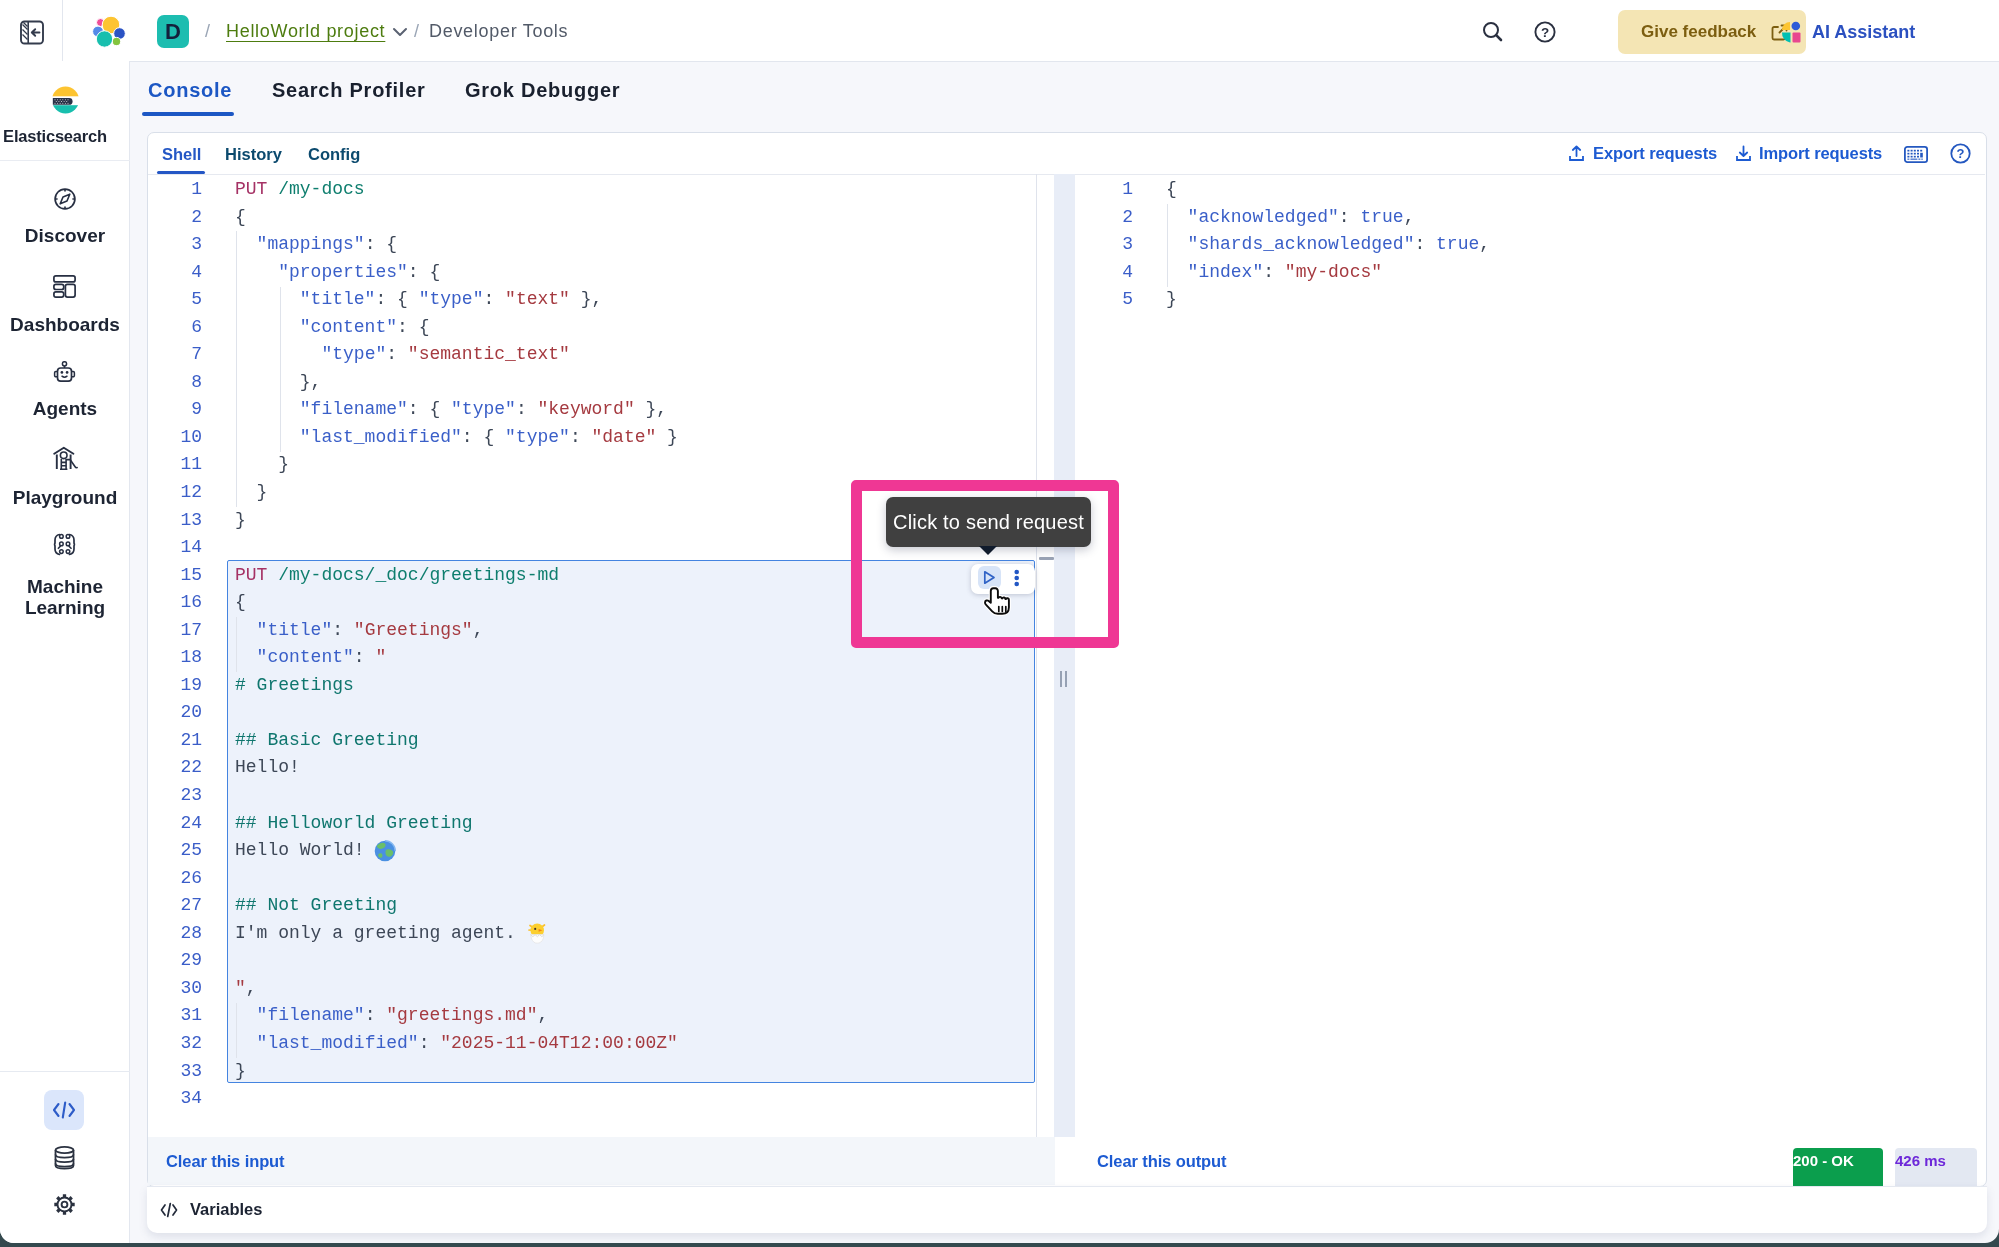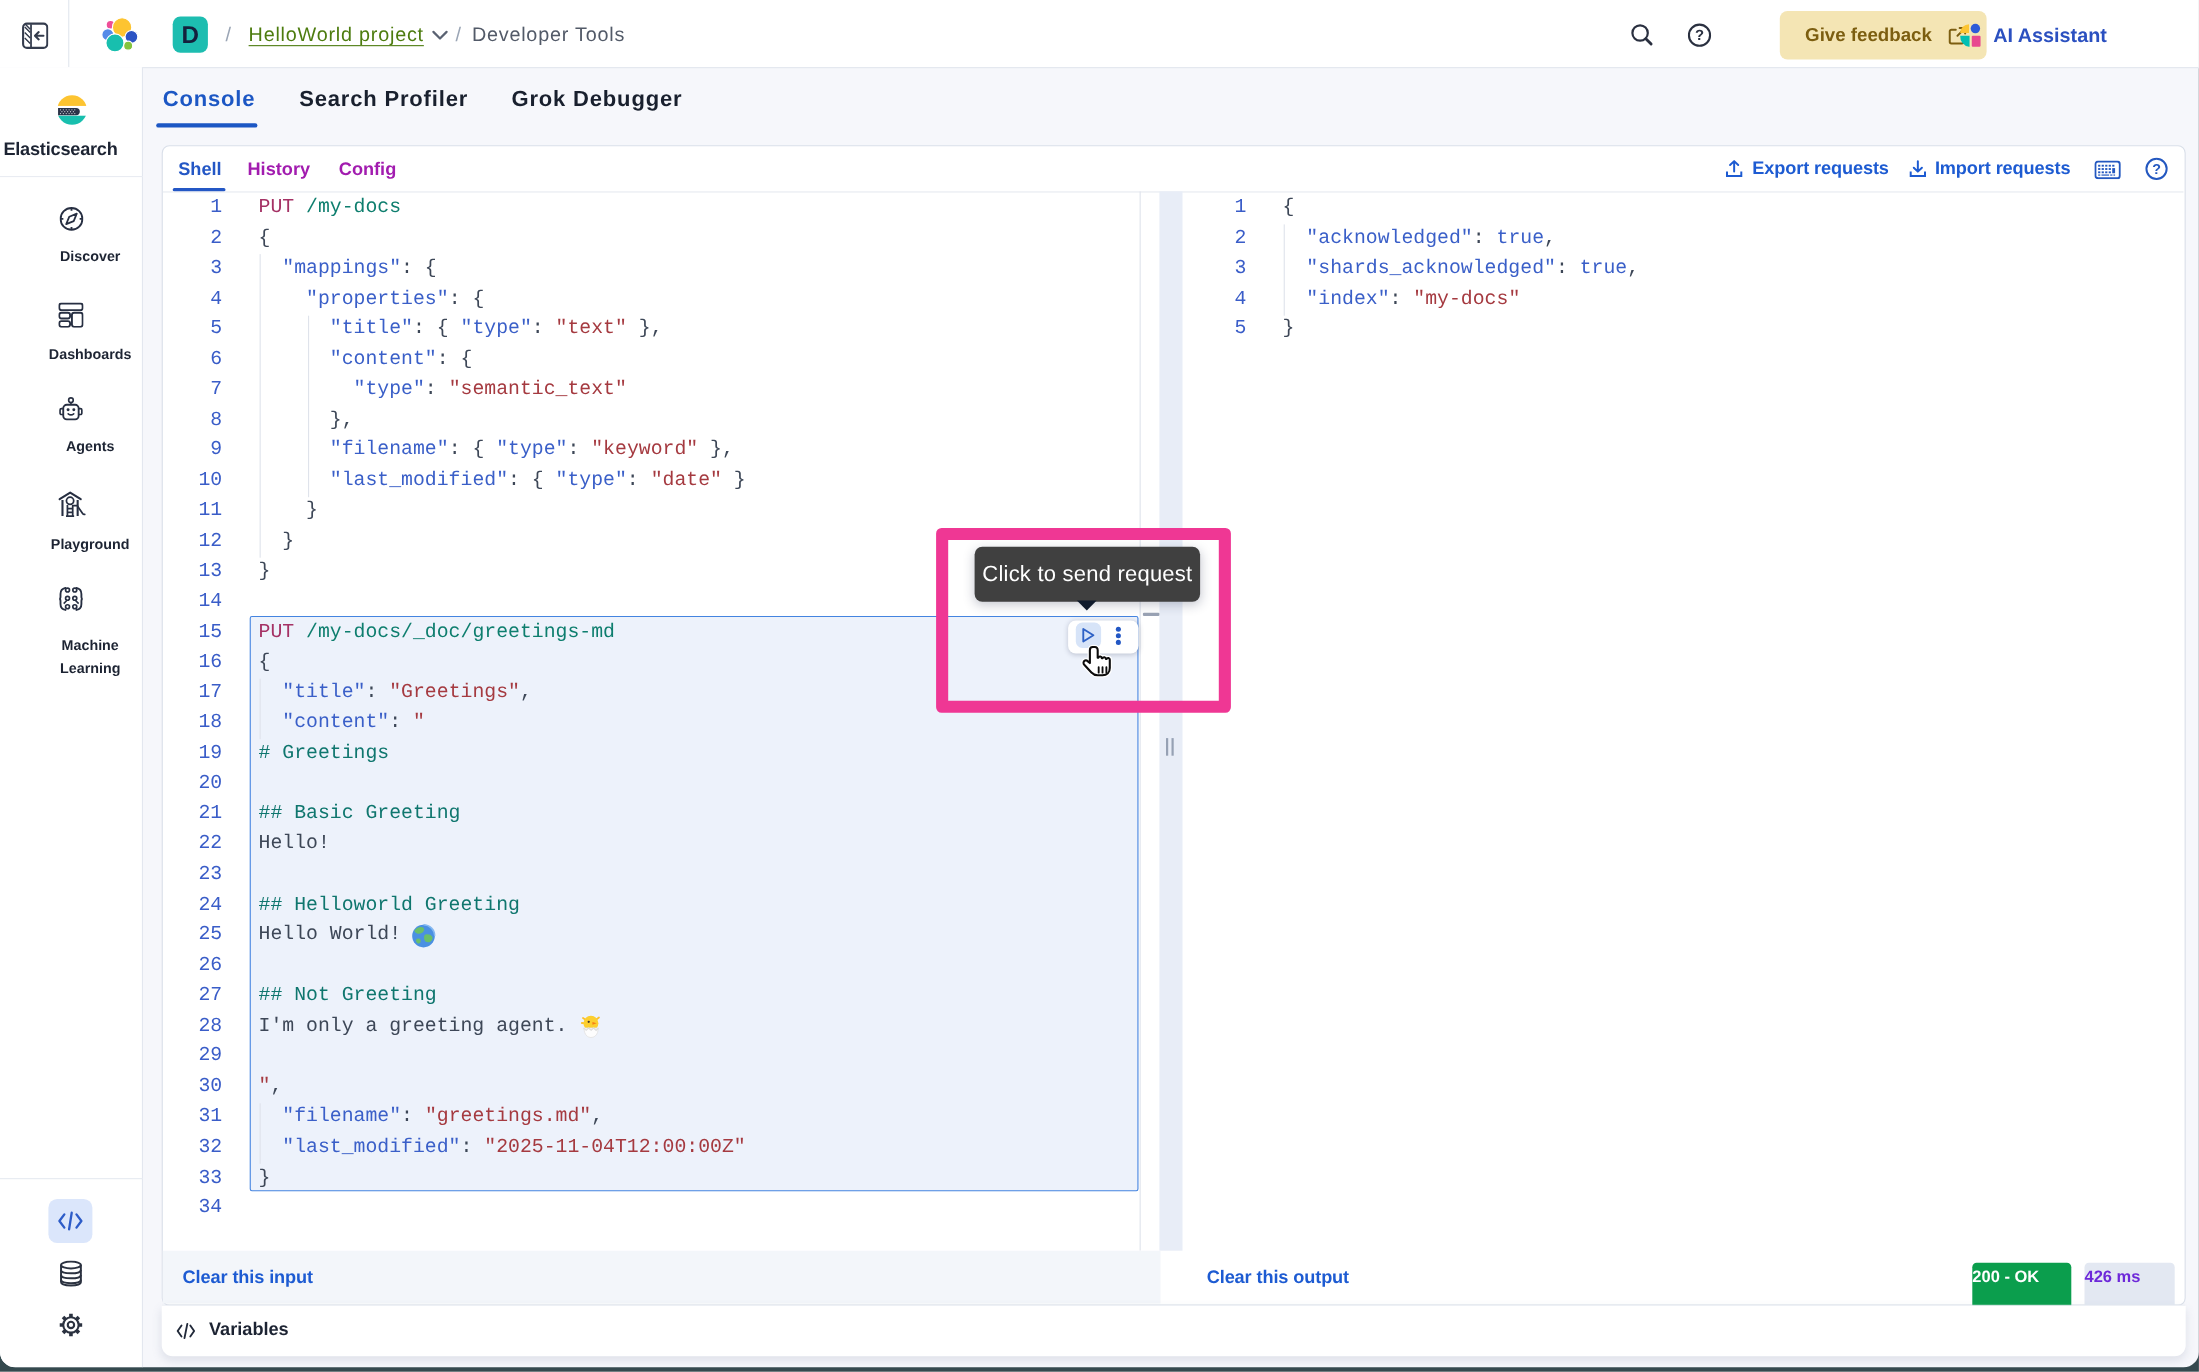--- a/index.html
+++ b/index.html
@@ -10,28 +10,28 @@
   #topbar{position:absolute;left:0;top:0;width:1999px;height:61px;background:#fff;border-bottom:1px solid #e2e6ee;}
   #topdiv{position:absolute;left:62px;top:0;width:1px;height:61px;background:#e2e6ee;}
   .crumb{color:#9aa5b5;font-size:18px;}
   #bc1{color:#4d7c0f;font-size:18px;letter-spacing:0.7px;text-decoration:underline;text-underline-offset:4px;}
   #bc2{color:#525a68;font-size:18px;letter-spacing:0.7px;}
   #fb{position:absolute;left:1570px;top:10px;width:188px;height:44px;background:#f4e5b4;border-radius:7px;margin-left:48px;}
   #fb span{position:absolute;left:23px;top:12px;font-size:17px;font-weight:600;color:#7c5e10;letter-spacing:0px;}
   #aitxt{position:absolute;left:1812px;top:22px;font-size:18px;font-weight:700;color:#2b50c0;}
   
   #sidebar{position:absolute;left:0;top:61px;width:130px;height:1182px;background:#fff;border-right:1px solid #e3e7ef;box-sizing:border-box;}
-  .sblabel{position:absolute;width:130px;text-align:center;font-size:13px;font-weight:600;color:#1d2433;padding-left:17px;}
+  .sblabel{position:absolute;width:130px;text-align:center;font-size:19px;font-weight:600;color:#1d2433;}
   #eslabel{position:absolute;width:110px;text-align:center;top:127px;font-size:16.5px;font-weight:700;color:#1d2433;letter-spacing:-0.2px;}
   
   .bigtab{position:absolute;font-size:20px;font-weight:700;color:#19202e;letter-spacing:0.75px;}
   #tabconsole{color:#1c57c4;}
   #tabunderline{position:absolute;left:142px;top:112px;width:92px;height:3.5px;background:#1c57c4;border-radius:2px;}
   #panel{position:absolute;left:147px;top:132px;width:1838px;height:1053px;background:#fff;border:1px solid #d9dfe9;border-radius:7px;}
-  .ptab{position:absolute;font-size:16.5px;font-weight:700;color:#a21caf;}
+  .ptab{position:absolute;font-size:16.5px;font-weight:700;color:#0c4a6e;}
   #shellu{position:absolute;left:157px;top:171px;width:48px;height:3px;background:#2457c5;border-radius:2px;}
   #hdrline{position:absolute;left:148px;top:174px;width:1837px;height:1px;background:#e6e9f0;}
   .hlink{position:absolute;font-size:16.5px;font-weight:600;color:#1d5bd2;letter-spacing:-0.1px;text-align:right;}
   
   pre{margin:0;font-family:"Liberation Mono",monospace;font-size:18px;line-height:27.55px;}
   .gut{color:#3a5dc8;text-align:right;}
   #sel{position:absolute;left:227px;top:560px;width:808px;height:523px;background:#edf2fb;border:1.5px solid #4484e0;box-sizing:border-box;border-radius:2px;}
   .ig{position:absolute;width:1px;background:#dfe3eb;}
   .k{color:#3a5fc8;}
   .s{color:#a53a40;}

